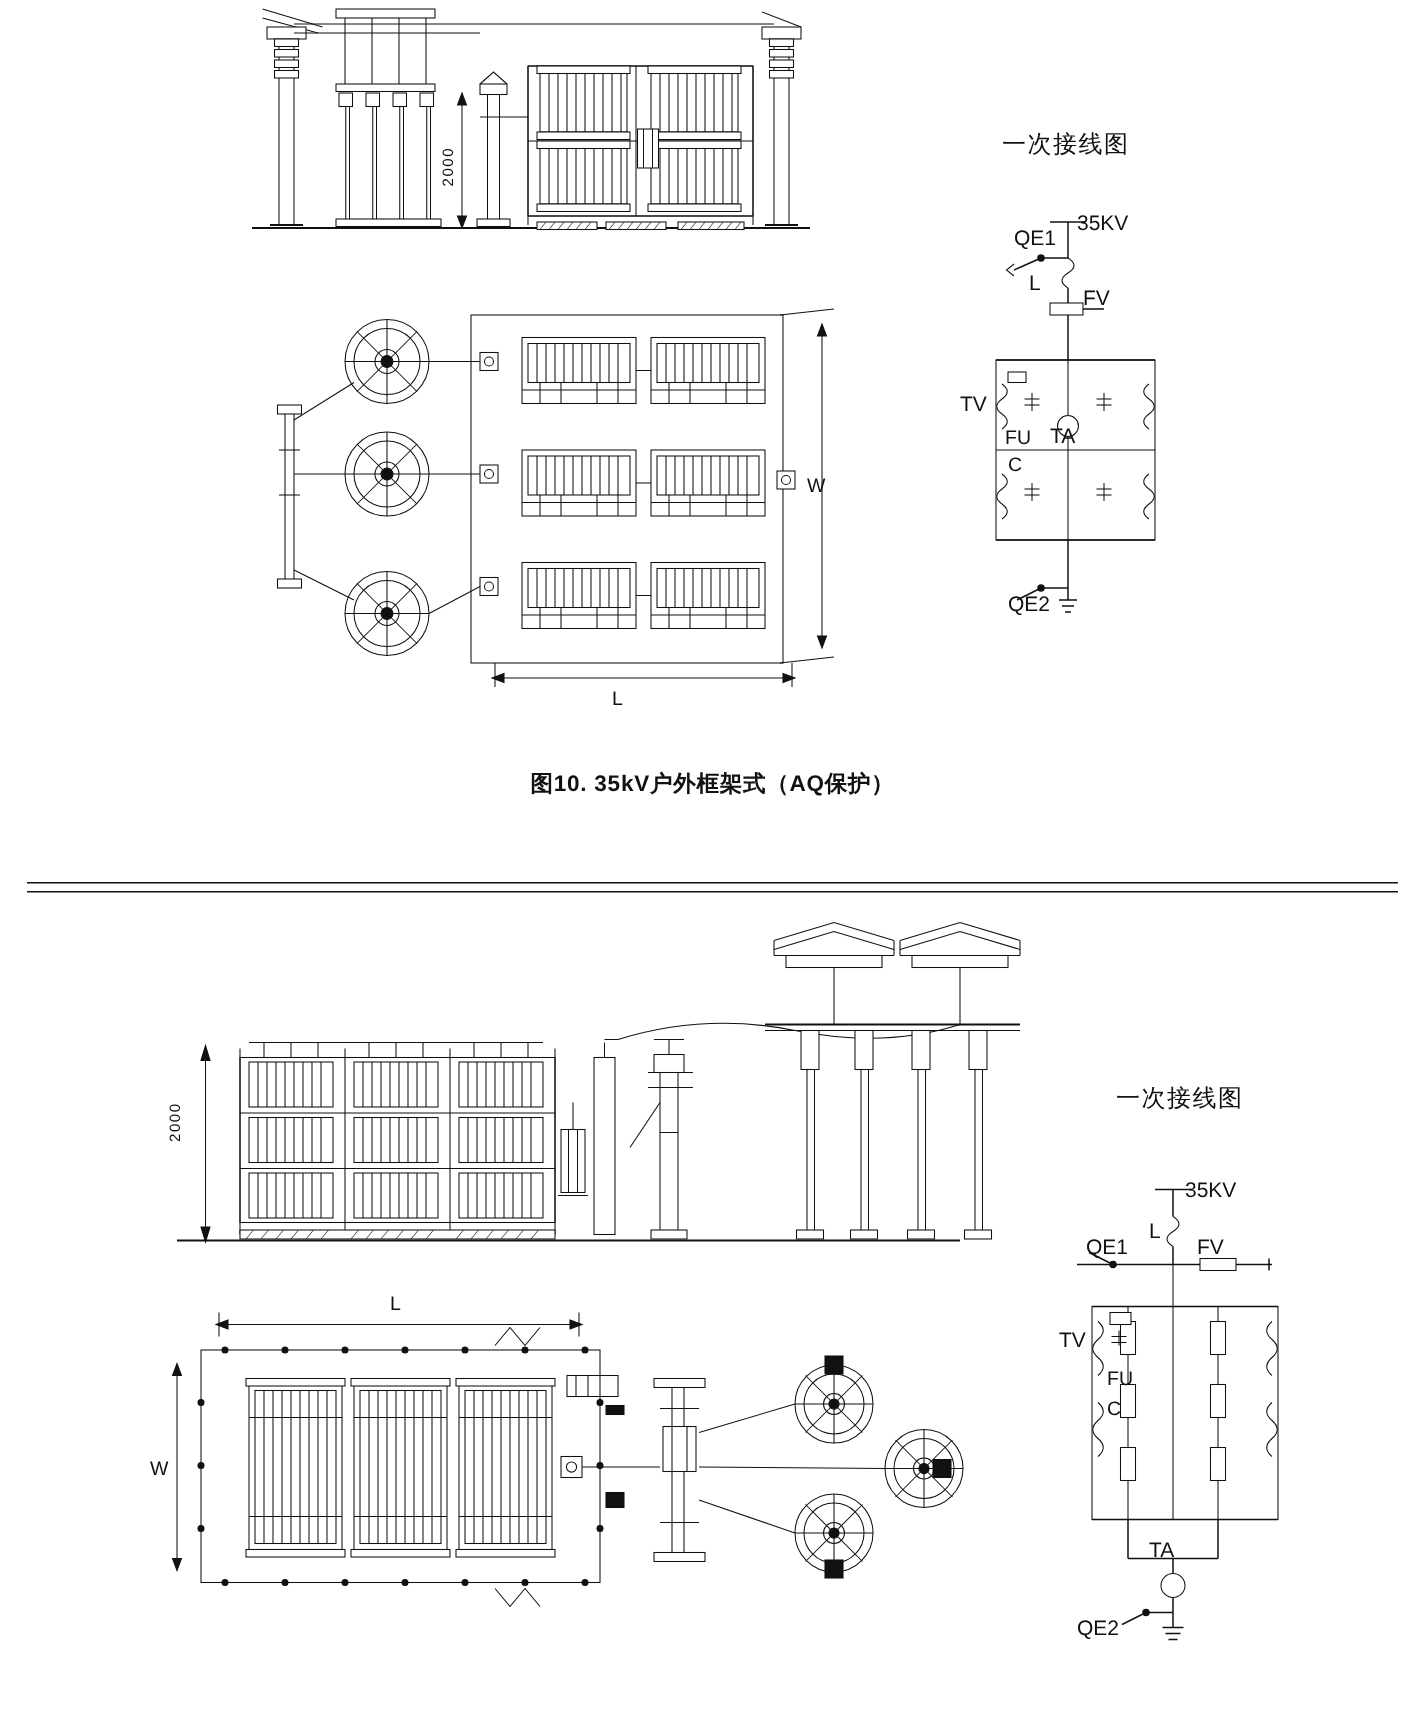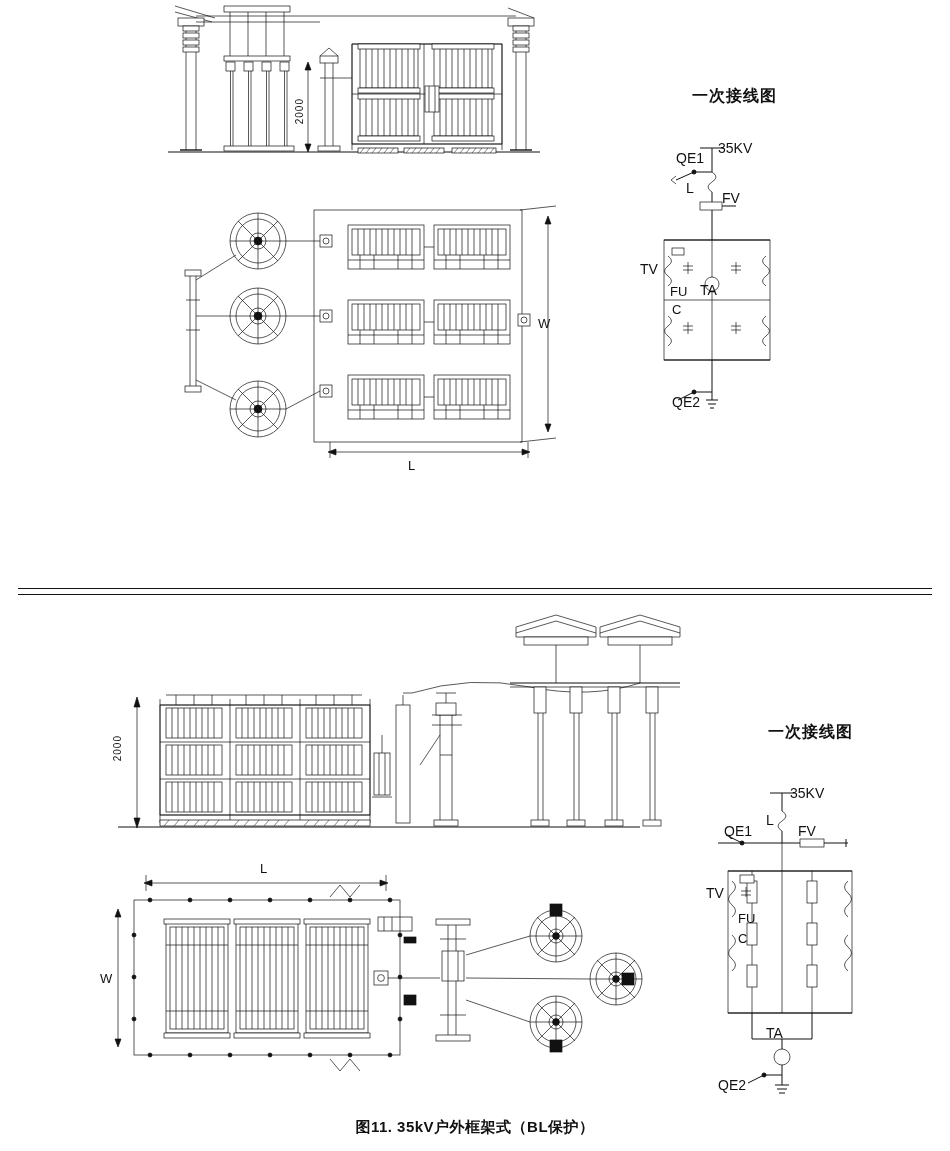--- a/index.html
+++ b/index.html
@@ -21,23 +21,22 @@
   #divider-2{top:594px;border-top:1px solid #111;}
 
   .caption{
     position:absolute;width:100%;text-align:center;
     font-size:15px;font-weight:bold;letter-spacing:.5px;
     color:#111;
   }
   #caption-top{top:513px;}
 
   .schem-title{
-    position:absolute;font-size:16px;font-weight:bold;color:#111;
+    position:absolute;font-size:16px;font-weight:normal;color:#111;
     letter-spacing:1px;
-    margin-left:24px;
   }
   #schem-title-top{left:668px;top:86px;}
   #schem-title-bottom{left:744px;top:722px;}
 
   .lbl{position:absolute;font-size:14px;color:#111;white-space:nowrap;}
   .lbl-sm{font-size:13px;margin-top:44px;}
   .vert{
     position:absolute;font-size:10px;color:#111;
     writing-mode:vertical-rl;transform:rotate(180deg);
     letter-spacing:1px;
@@ -477,20 +476,21 @@
     <div class="lbl" style="left:718px;top:140px;">35KV</div>
     <div class="lbl" style="left:676px;top:150px;">QE1</div>
     <div class="lbl" style="left:686px;top:180px;">L</div>
     <div class="lbl" style="left:722px;top:190px;">FV</div>
     <div class="lbl" style="left:640px;top:261px;">TV</div>
     <div class="lbl lbl-sm" style="left:670px;top:240px;">FU</div>
     <div class="lbl lbl-sm" style="left:672px;top:258px;">C</div>
     <div class="lbl" style="left:700px;top:282px;">TA</div>
     <div class="lbl" style="left:672px;top:394px;">QE2</div>
 
+    <div class="caption" id="caption-top">图10. 35kV户外框架式（AQ保护）</div>
   </div>
 
   <div class="divider" id="divider-1"></div>
   <div class="divider" id="divider-2"></div>
 
   <div class="fig" id="fig-bottom">
 
     <svg width="950" height="576">
 
       <g class="ln thin">
@@ -924,16 +924,15 @@
     <div class="lbl" style="left:790px;top:210px;">35KV</div>
     <div class="lbl" style="left:766px;top:237px;">L</div>
     <div class="lbl" style="left:724px;top:248px;">QE1</div>
     <div class="lbl" style="left:798px;top:248px;">FV</div>
     <div class="lbl" style="left:706px;top:310px;">TV</div>
     <div class="lbl lbl-sm" style="left:738px;top:292px;">FU</div>
     <div class="lbl lbl-sm" style="left:738px;top:312px;">C</div>
     <div class="lbl" style="left:766px;top:450px;">TA</div>
     <div class="lbl" style="left:718px;top:502px;">QE2</div>
 
-    <div class="caption" style="top:543px;">图11. 35kV户外框架式（BL保护）</div>
   </div>
 
 </div>
 
 </body></html>

